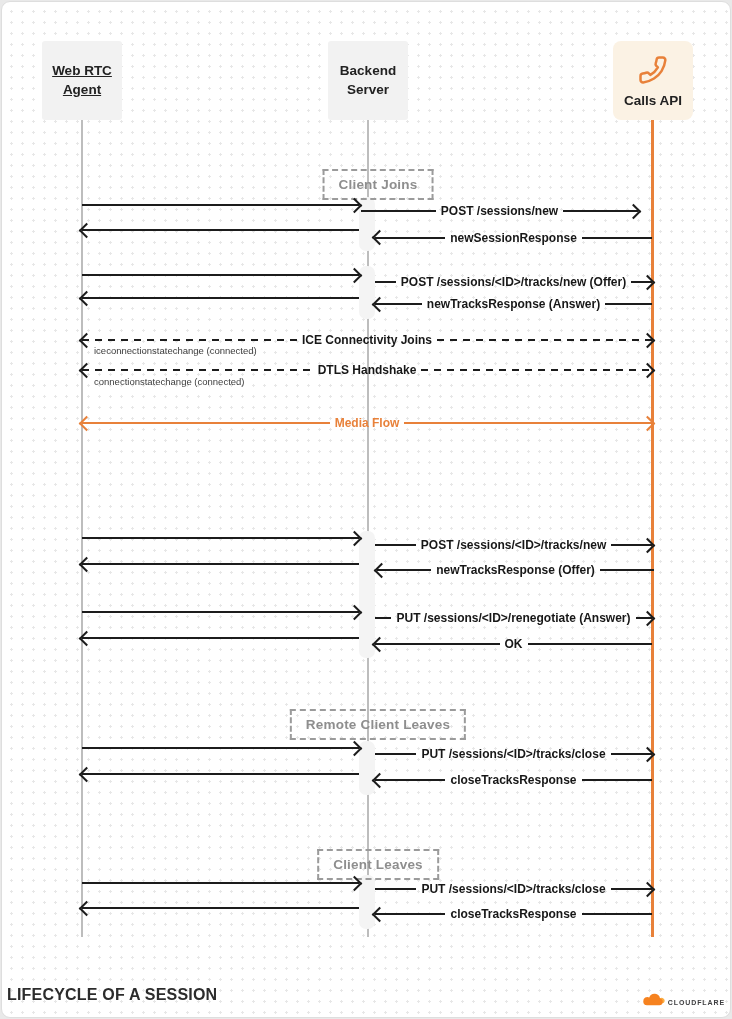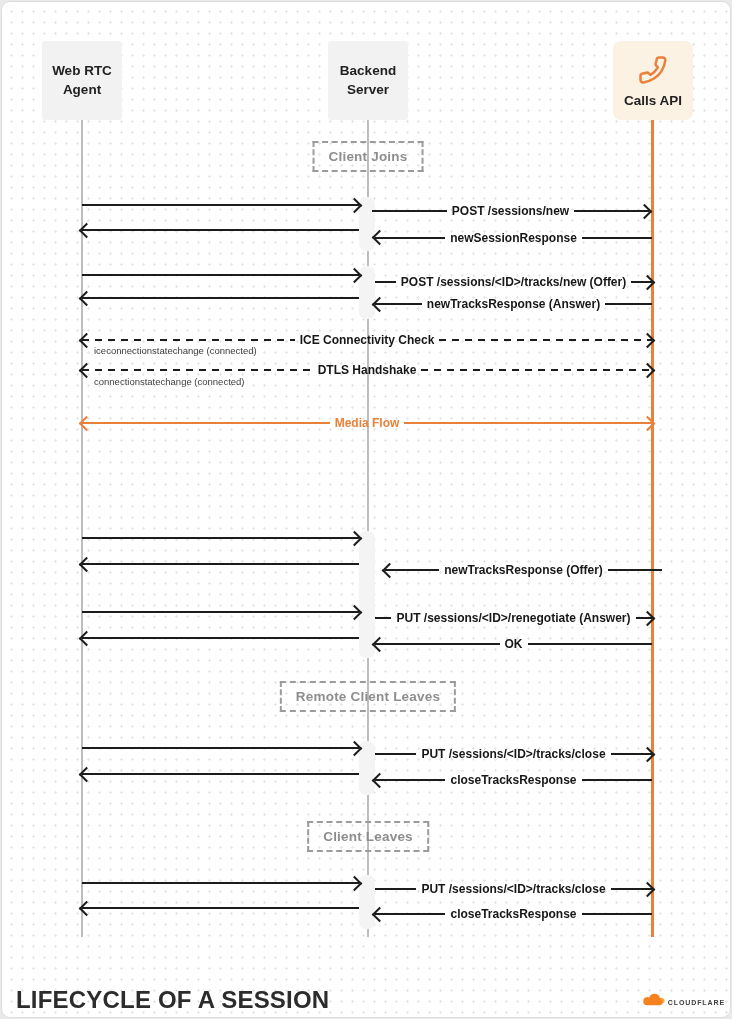--- a/index.html
+++ b/index.html
@@ -33,60 +33,60 @@
     background:#fbf2e4;border-radius:8px;gap:7px;padding-top:4px;box-sizing:border-box;
   }
   .actor.calls .picon{width:30px;height:30px;transform:scaleX(-1);}
   
   .life{position:absolute;top:118px;height:817px;width:2px;background:#bdbdbd;z-index:1;}
   .life.orange{width:3px;background:#e8813a;}
   
   .act{position:absolute;left:357px;width:16px;background:#f4f4f4;border-radius:7px;z-index:2;}
   
   .section{
-    position:absolute;left:366px;transform:translateX(-50%);
+    position:absolute;left:376px;transform:translateX(-50%);
     border:2px dashed #9b9b9b;color:#8e8e8e;
     font-size:13.5px;font-weight:600;letter-spacing:.2px;
-    padding:6px 12px;white-space:nowrap;z-index:3;
+    padding:6px 12px;white-space:nowrap;z-index:3;margin-top:28px;
   }
   .section span{background:transparent;padding:0 2px;}
   
   .seg{position:absolute;height:13px;display:flex;align-items:center;z-index:3;}
   .seg .ln{flex:1;height:0;border-top:2.6px solid #1c1c1c;}
   .seg .ln-dash{flex:1;height:2.6px;background:repeating-linear-gradient(90deg,#1c1c1c 0 7px,transparent 7px 13px);}
   .seg .lbl{font-size:12px;font-weight:bold;color:#171717;white-space:nowrap;padding:0 5px;}
   .chev{position:absolute;width:9px;height:9px;border:solid #1c1c1c;border-width:2.6px 2.6px 0 0;top:1px;}
   .chev-r{right:-1px;transform:rotate(45deg);}
   .chev-l{left:-1px;transform:rotate(-135deg);}
   .seg.orange .ln{border-color:#e8813a;}
   .seg.orange .lbl{color:#e8813a;}
   .seg.orange .chev{border-color:#e8813a;}
   
   .event{position:absolute;left:92px;font-size:9.5px;color:#3d3d3d;z-index:3;white-space:nowrap;}
   
-  .title{position:absolute;left:14px;top:984px;font-size:24px;font-weight:bold;color:#2c2c2c;letter-spacing:.2px;z-index:4;}
+  .title{position:absolute;left:5px;top:984px;font-size:16px;font-weight:bold;color:#2c2c2c;letter-spacing:.2px;z-index:4;}
   .brand{position:absolute;right:5px;top:991px;display:flex;align-items:center;gap:3px;z-index:4;}
   .brand .word{font-size:7px;font-weight:bold;letter-spacing:.9px;color:#3f3f41;}
 </style>
 </head>
 <body>
 
 <div class="card">
 
   <div class="life" style="left:79px;"></div>
   <div class="life" style="left:365px;"></div>
   <div class="life orange" style="left:649px;"></div>
 
   <div class="act" style="top:195px;height:54px;"></div>
   <div class="act" style="top:264px;height:53px;"></div>
   <div class="act" style="top:529px;height:127px;"></div>
   <div class="act" style="top:739px;height:54px;"></div>
   <div class="act" style="top:873px;height:54px;"></div>
 
-  <div class="actor" style="left:40px;">
+  <div class="actor" style="left:40px;text-decoration:underline;">
     <span>Web RTC Agent</span>
   </div>
   <div class="actor" style="left:326px;">
     <span>Backend Server</span>
   </div>
   <div class="actor calls" style="left:611px;">
     <span class="picon">
       <svg viewBox="0 0 24 24" width="30" height="30" fill="none" stroke="#e8813a" stroke-width="2" stroke-linecap="round" stroke-linejoin="round">
           <path d="M22 16.92v3a2 2 0 0 1-2.18 2 19.79 19.79 0 0 1-8.63-3.07 19.5 19.5 0 0 1-6-6 19.79 19.79 0 0 1-3.07-8.67A2 2 0 0 1 4.11 2h3a2 2 0 0 1 2 1.72 12.84 12.84 0 0 0 .7 2.81 2 2 0 0 1-.45 2.11L8.09 9.91a16 16 0 0 0 6 6l1.27-1.27a2 2 0 0 1 2.11-.45 12.84 12.84 0 0 0 2.81.7A2 2 0 0 1 22 16.92z"></path>
         </svg>
@@ -101,21 +101,21 @@
     <span>Remote Client Leaves</span>
   </div>
   <div class="section" style="top:819px;">
     <span>Client Leaves</span>
   </div>
 
   <div class="seg" style="left:80px;top:196.5px;width:277px;">
       <span class="ln"></span>
       <span class="chev chev-r"></span>
     </div>
-  <div class="seg" style="left:370px;top:202.5px;width:277px;">
+  <div class="seg" style="left:359px;top:202.5px;width:277px;">
       <span class="ln"></span>
       <span class="lbl">POST /sessions/new</span>
       <span class="ln"></span>
       <span class="chev chev-r"></span>
     </div>
 
   <div class="seg" style="left:80px;top:221.5px;width:277px;">
       <span class="chev chev-l"></span>
       <span class="ln"></span>
     </div>
@@ -144,21 +144,21 @@
   <div class="seg" style="left:373px;top:295.5px;width:277px;">
       <span class="chev chev-l"></span>
       <span class="ln"></span>
       <span class="lbl">newTracksResponse (Answer)</span>
       <span class="ln"></span>
     </div>
 
   <div class="seg" style="left:80px;top:331.5px;width:570px;">
       <span class="chev chev-l"></span>
       <span class="ln-dash"></span>
-      <span class="lbl">ICE Connectivity Check</span>
+      <span class="lbl">ICE Connectivity Joins</span>
       <span class="ln-dash"></span>
       <span class="chev chev-r"></span>
     </div>
   <div class="event" style="top:343px;">iceconnectionstatechange (connected)</div>
 
   <div class="seg" style="left:80px;top:361.5px;width:570px;">
       <span class="chev chev-l"></span>
       <span class="ln-dash"></span>
       <span class="lbl">DTLS Handshake</span>
       <span class="ln-dash"></span>
@@ -171,26 +171,32 @@
       <span class="ln"></span>
       <span class="lbl">Media Flow</span>
       <span class="ln"></span>
       <span class="chev chev-r"></span>
     </div>
 
   <div class="seg" style="left:80px;top:529.5px;width:277px;">
       <span class="ln"></span>
       <span class="chev chev-r"></span>
     </div>
+  <div class="seg" style="left:373px;top:536.5px;width:277px;">
+      <span class="ln"></span>
+      <span class="lbl">POST /sessions/&lt;ID&gt;/tracks/new</span>
+      <span class="ln"></span>
+      <span class="chev chev-r"></span>
+    </div>
 
   <div class="seg" style="left:80px;top:555.5px;width:277px;">
       <span class="chev chev-l"></span>
       <span class="ln"></span>
     </div>
-  <div class="seg" style="left:383px;top:561.5px;width:277px;">
+  <div class="seg" style="left:375px;top:561.5px;width:277px;">
       <span class="chev chev-l"></span>
       <span class="ln"></span>
       <span class="lbl">newTracksResponse (Offer)</span>
       <span class="ln"></span>
     </div>
 
   <div class="seg" style="left:80px;top:603.5px;width:277px;">
       <span class="ln"></span>
       <span class="chev chev-r"></span>
     </div>

